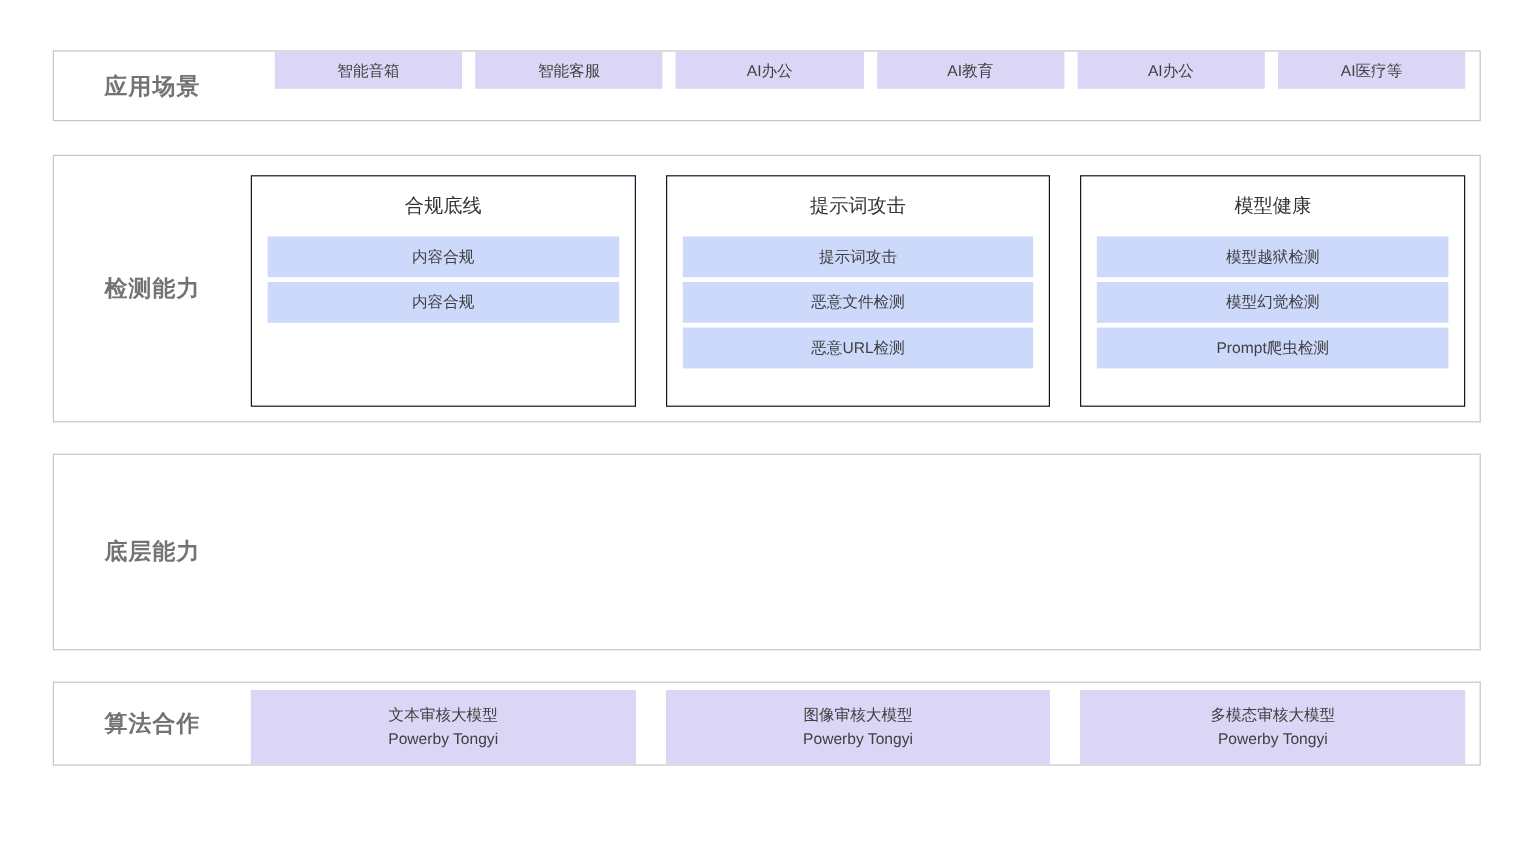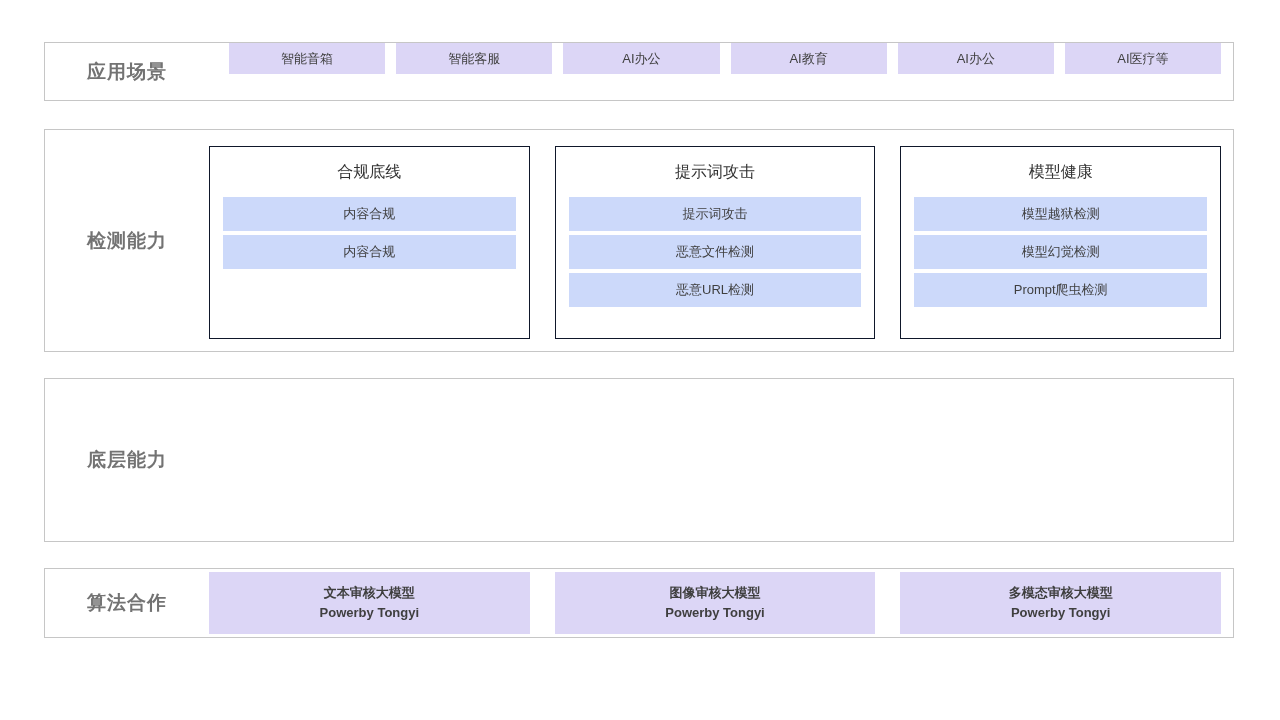--- a/index.html
+++ b/index.html
@@ -131,23 +131,22 @@
     align-items: center;
     justify-content: center;
     font-size: 13px;
     color: #3f3f3f;
     background: #d9d9d9;
   }
   
   #sec-algorithm { top: 568px; height: 70px; }
   #sec-algorithm .content {
     display: flex;
-    align-items: center;
+    align-items: flex-end;
     gap: 25px;
-    font-weight: bold;
   }
   .algo-card {
     flex: 1;
     height: 62px;
     background: #dcd6f6;
     display: flex;
     flex-direction: column;
     align-items: center;
     justify-content: center;
     font-size: 13px;

